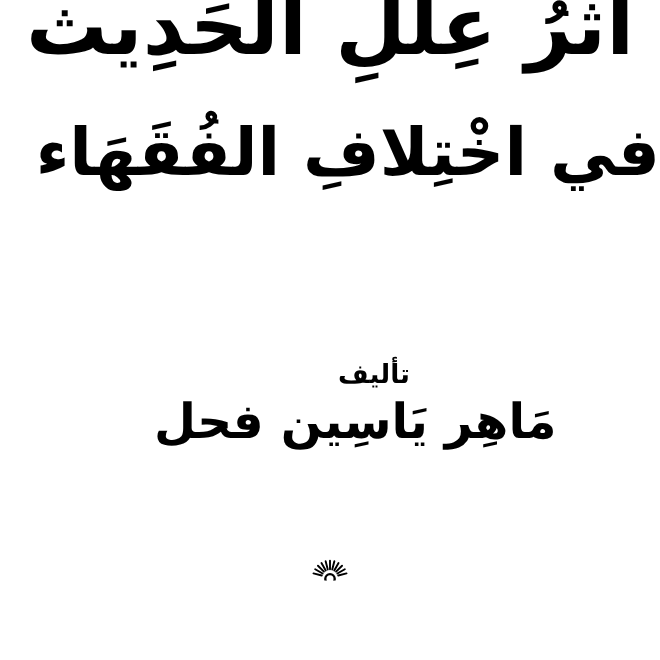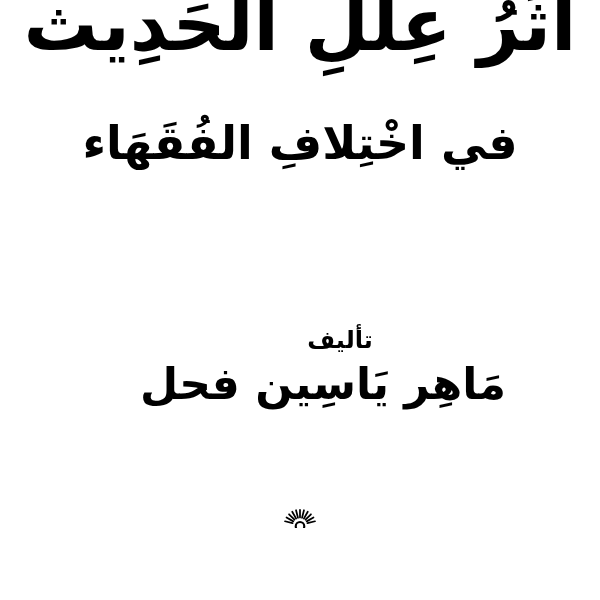--- a/index.html
+++ b/index.html
@@ -26,24 +26,25 @@
   }
   
   .title-main {
     top: -22px;
     font-size: 74px;
     font-weight: bold;
     line-height: 1.25;
     letter-spacing: 1px;
   }
   .title-sub {
-    top: 116px;
-    font-size: 46px;
+    top: 104px;
+    font-size: 60px;
     font-weight: bold;
     letter-spacing: 1px;
+    text-align: right;
   }
   .byline {
     top: 326px;
     font-size: 24px;
     font-weight: bold;
     margin-left: 40px;
   }
   .author {
     top: 358px;
     font-size: 44px;

